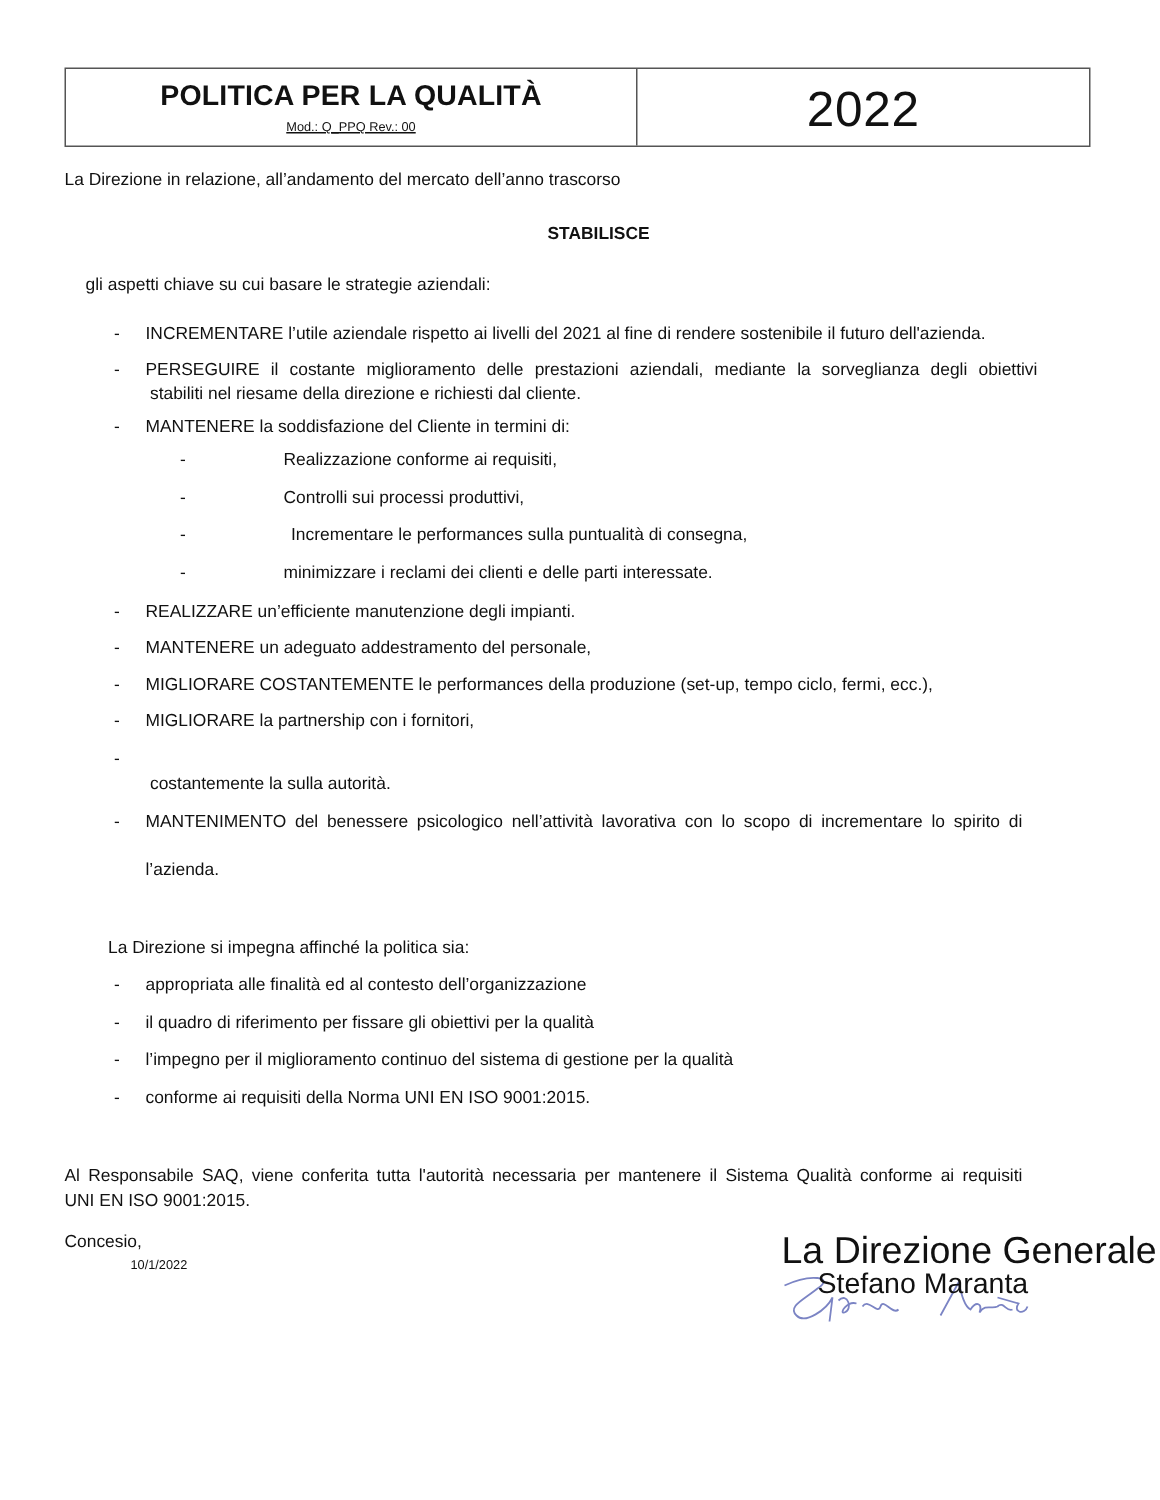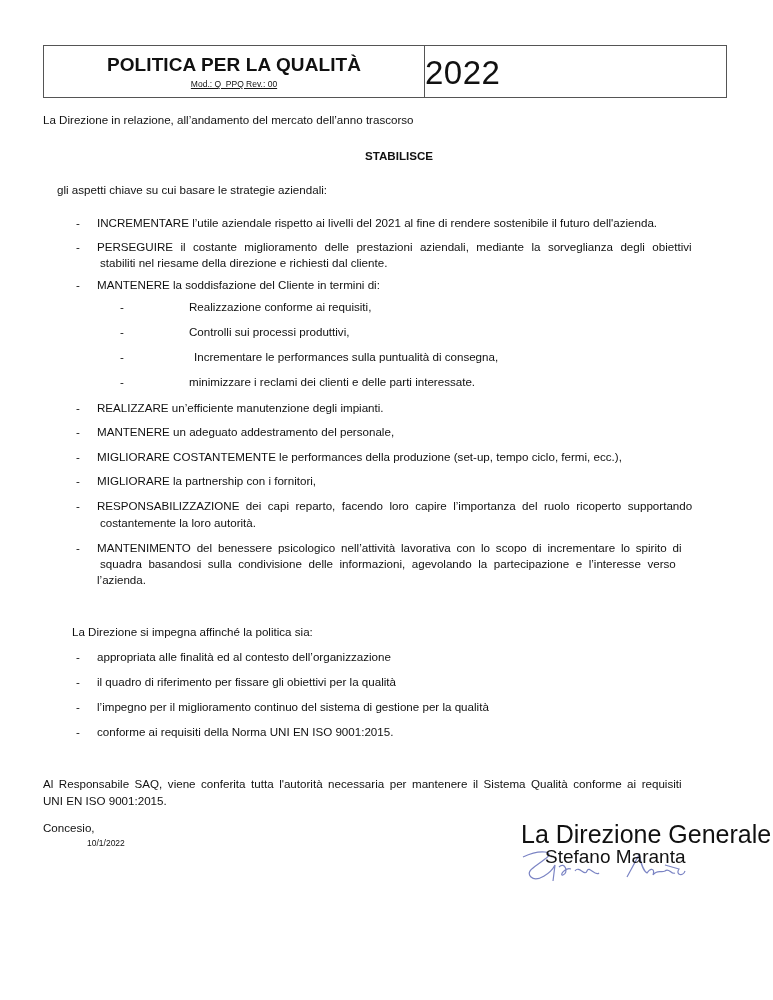--- a/index.html
+++ b/index.html
@@ -10,21 +10,21 @@
   .page { position: absolute; left: 0; top: 0; width: 773px; height: 1000px; }
 
   
   .hdr {
     position: absolute; left: 43px; top: 45px; width: 684px; height: 53px;
     border: 1px solid #555; box-sizing: border-box; display: flex;
   }
   .hdr .cell { height: 100%; box-sizing: border-box; position: relative; }
   .hdr .logo-cell { width: 176px; border-right: 1.5px solid #333; }
   .hdr .title-cell { width: 381px; border-right: 1px solid #555; text-align: center; }
-  .hdr .year-cell { flex: 1; }
+  .hdr .year-cell { flex: 1; text-align: center; }
   .title-main { font-weight: bold; font-size: 19px; margin-top: 8px; letter-spacing: 0.1px; }
   .title-sub { font-size: 8.5px; margin-top: 3px; text-decoration: underline; }
   .year { font-size: 33px; line-height: 53px; letter-spacing: 0.5px; }
 
   
   .logo { position: absolute; left: 6px; top: 5px; width: 160px; height: 40px; }
 
   .txt { position: absolute; font-size: 11.6px; white-space: nowrap; }
   .just { white-space: normal; text-align: justify; text-align-last: left; }
   .bold { font-weight: bold; }
@@ -97,30 +97,26 @@
   <div class="txt" style="left:97px; top:450px;">
     <span>MIGLIORARE COSTANTEMENTE</span><span> le performances della produzione (set-up, tempo ciclo, fermi, ecc.),</span>
   </div>
 
   <span class="dash" style="left:76px; top:474px;">-</span>
   <div class="txt" style="left:97px; top:474px;">
     <span>MIGLIORARE</span><span> la partnership con i fornitori,</span>
   </div>
 
   <span class="dash" style="left:76px; top:499px;">-</span>
-  <div class="txt just" style="left:97px; top:499px; width:625px; word-spacing:3.2px;">
-    <span>RESPONSABILIZZAZIONE</span><span> dei capi reparto, facendo loro capire l’importanza del ruolo ricoperto supportando</span>
-  </div>
-  <div class="txt" style="left:100px; top:516px;">costantemente la loro autorità.</div>
+  <div class="txt" style="left:100px; top:516px;">costantemente la sulla autorità.</div>
 
   <span class="dash" style="left:76px; top:541px;">-</span>
   <div class="txt just" style="left:97px; top:541px; width:625px; word-spacing:2.6px;">
     <span>MANTENIMENTO</span><span> del benessere psicologico nell’attività lavorativa con lo scopo di incrementare lo spirito di</span>
   </div>
-  <div class="txt" style="left:100px; top:557px; word-spacing:3.3px;">squadra basandosi sulla condivisione delle informazioni, agevolando la partecipazione e l’interesse verso</div>
   <div class="txt" style="left:97px; top:573px;">l’azienda.</div>
 
   <div class="txt" style="left:72px; top:625px;">La Direzione si impegna affinché la politica sia:</div>
   <span class="dash" style="left:76px; top:650px;">-</span>
   <div class="txt" style="left:97px; top:650px;">appropriata alle finalità ed al contesto dell’organizzazione</div>
   <span class="dash" style="left:76px; top:675px;">-</span>
   <div class="txt" style="left:97px; top:675px;">il quadro di riferimento per fissare gli obiettivi per la qualità</div>
   <span class="dash" style="left:76px; top:700px;">-</span>
   <div class="txt" style="left:97px; top:700px;">l’impegno per il miglioramento continuo del sistema di gestione per la qualità</div>
   <span class="dash" style="left:76px; top:725px;">-</span>

